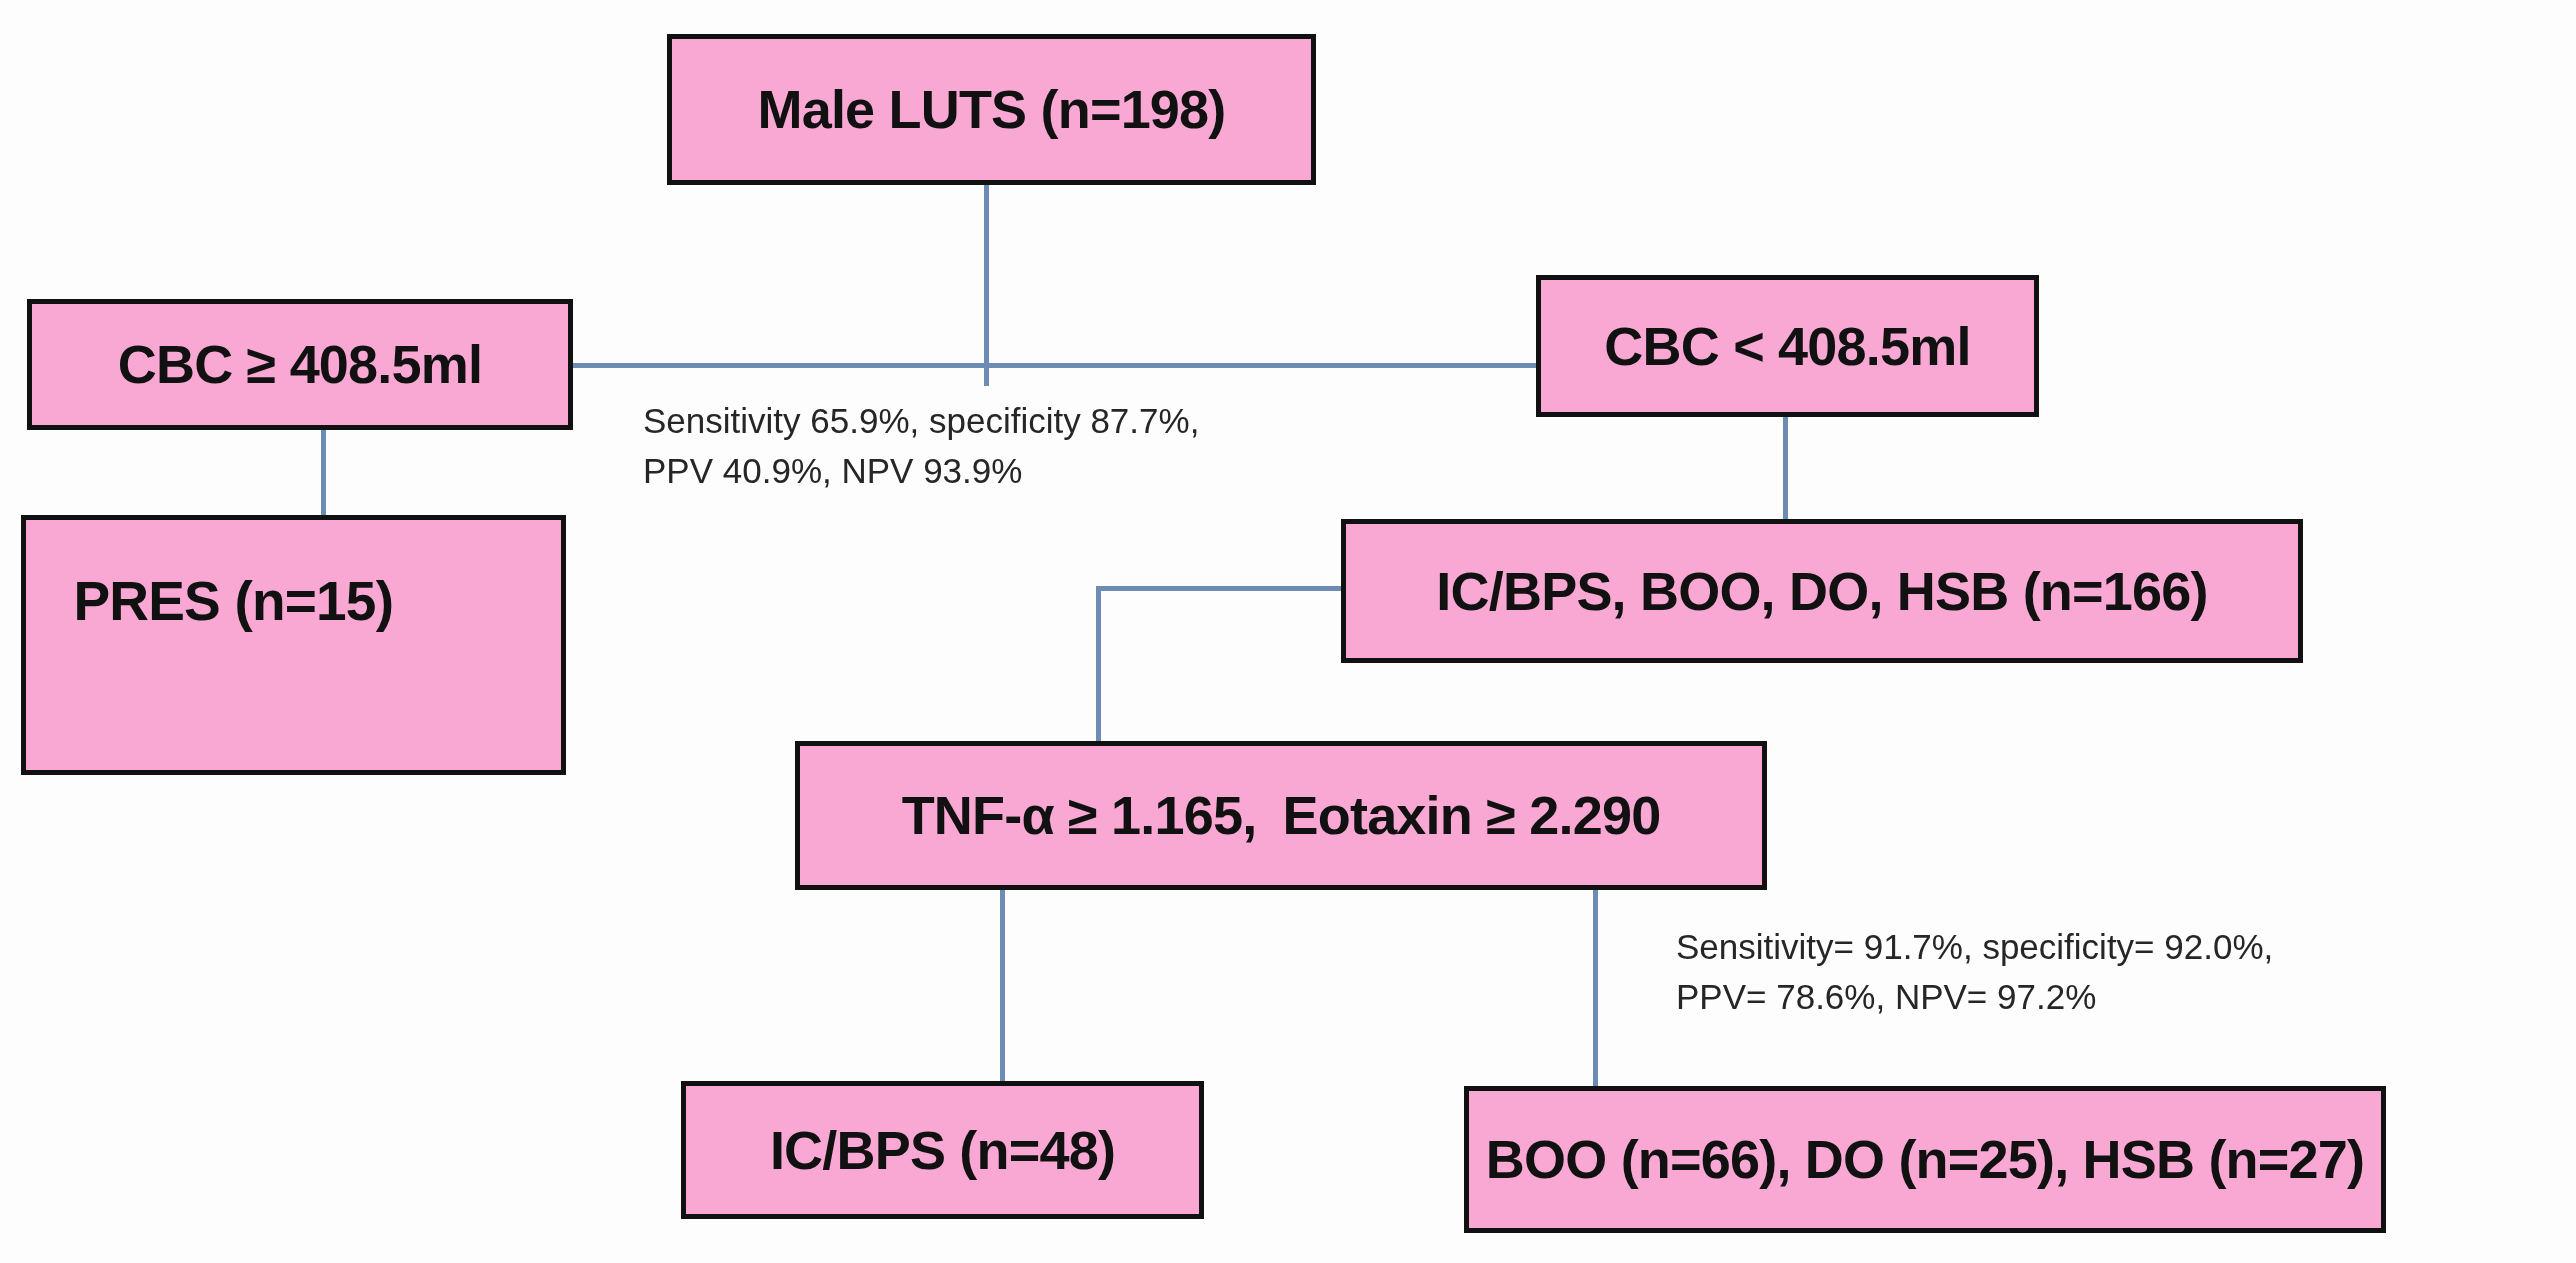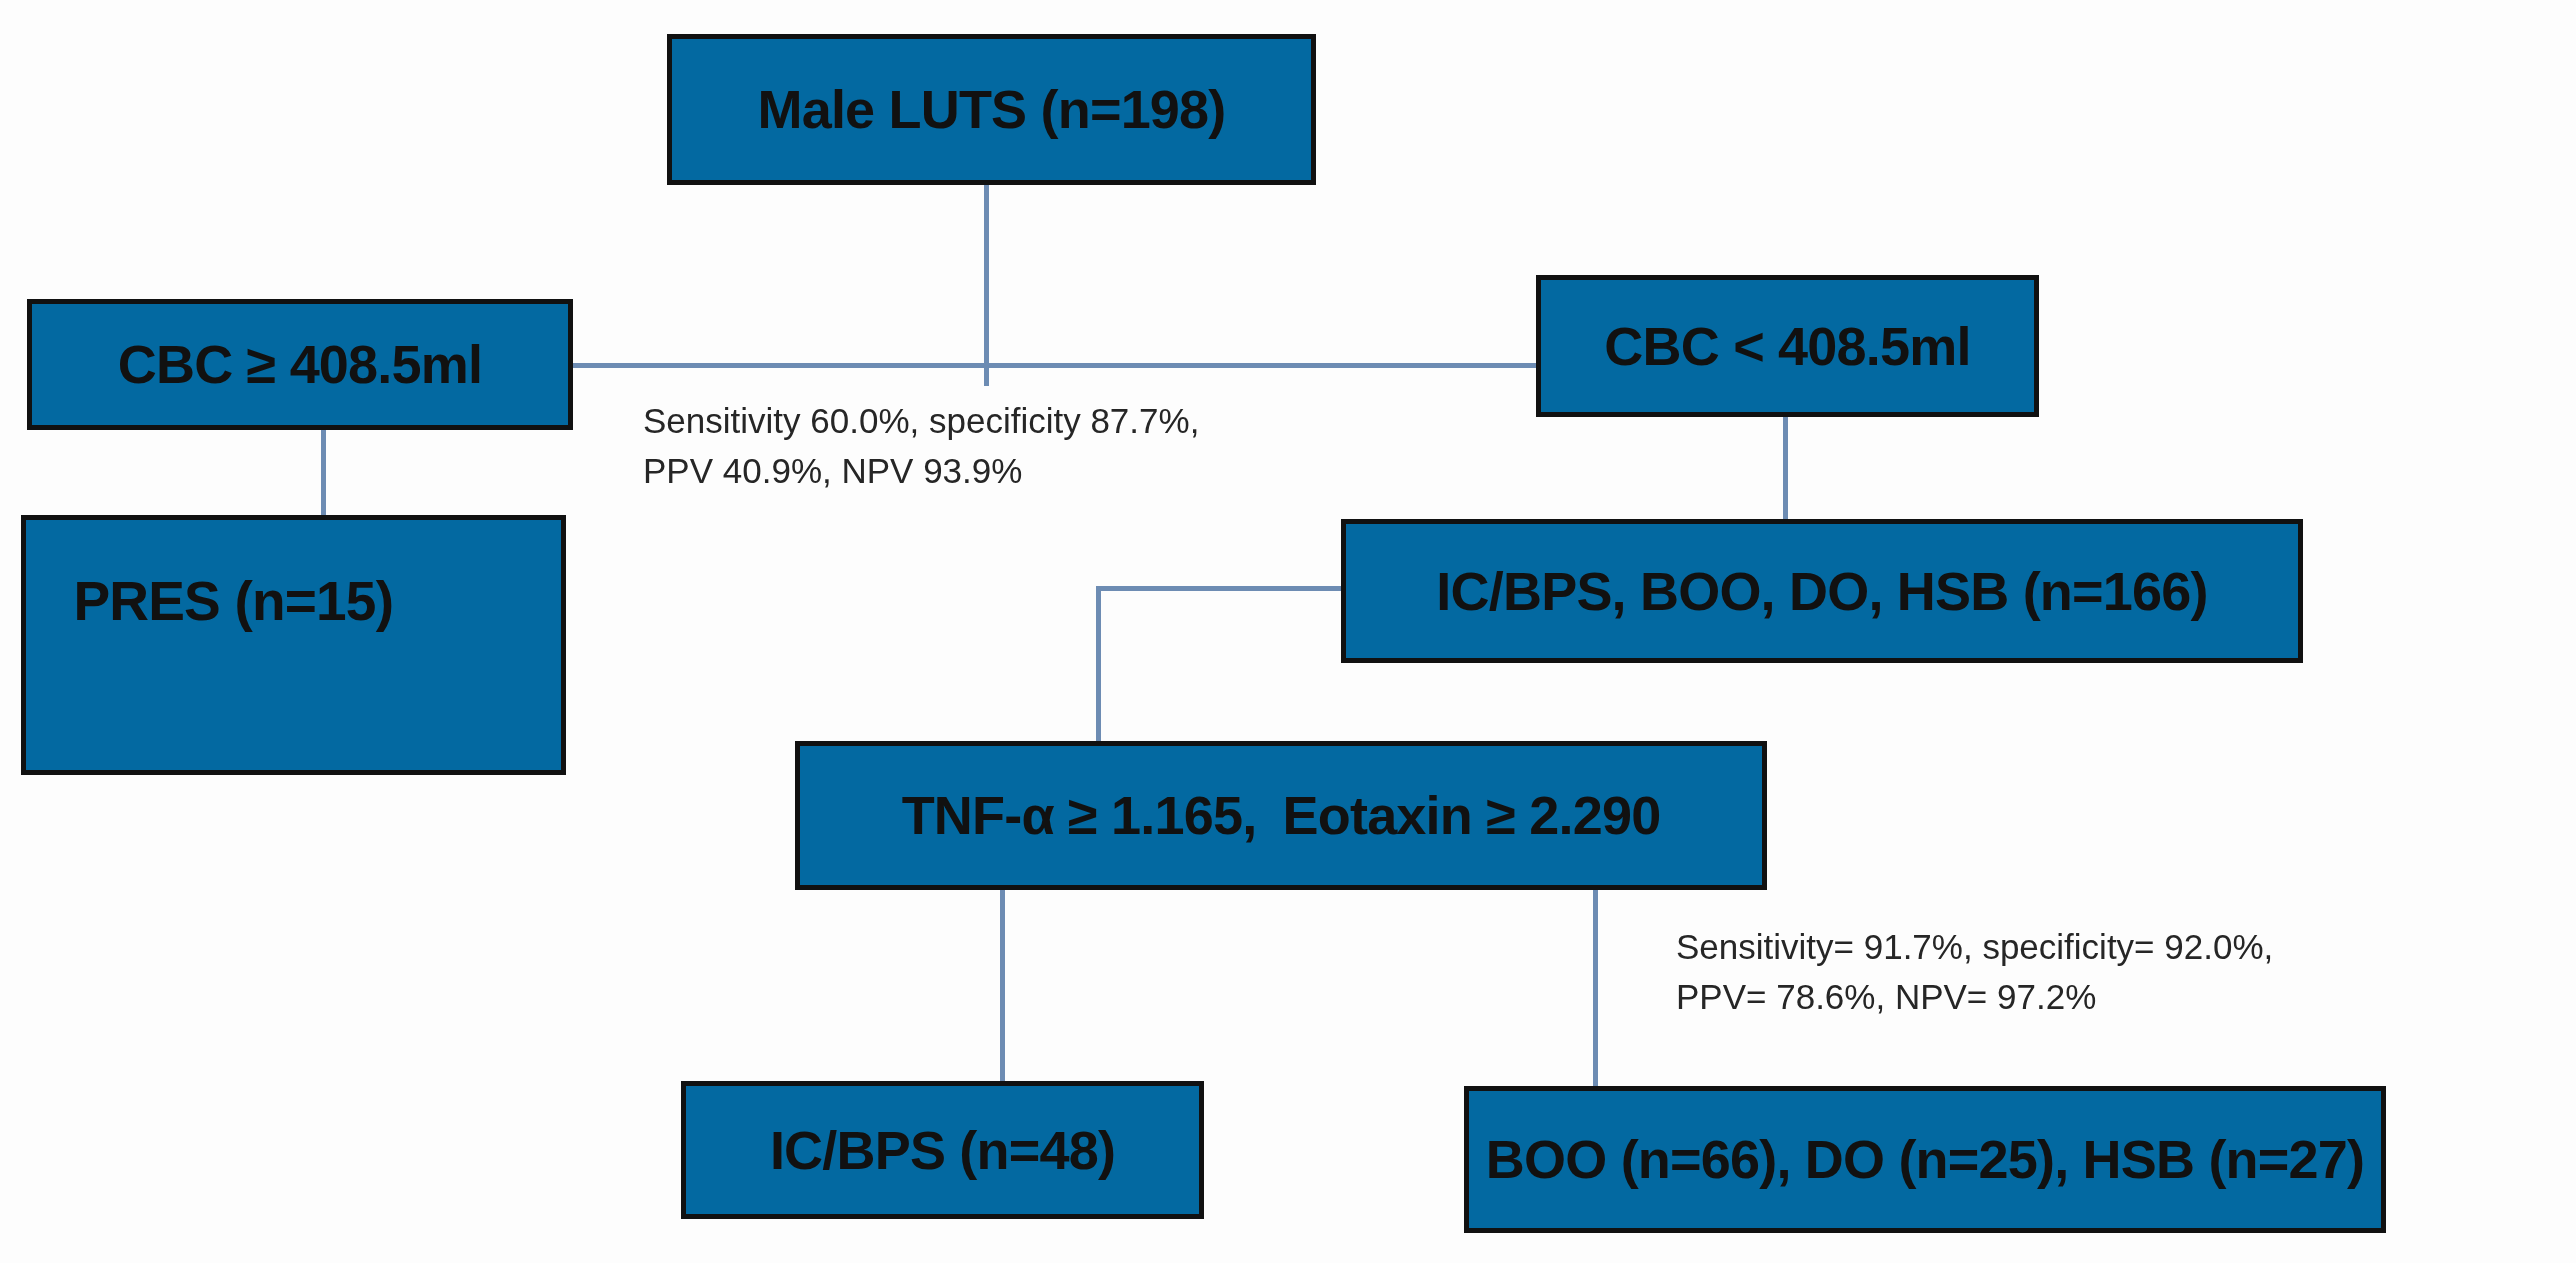--- a/index.html
+++ b/index.html
@@ -12,21 +12,21 @@
     width: 2576px;
     height: 1263px;
     background: #fdfdfd;
     font-family: "Liberation Sans", sans-serif;
     overflow: hidden;
   }
   .box {
     position: absolute;
     box-sizing: border-box;
     border: 5.4px solid #111111;
-    background: #0369a1;
+    background: #f9a8d4;
     color: #111111;
     font-weight: 700;
     font-size: 54px;
     letter-spacing: -0.8px;
     display: flex;
     align-items: center;
     justify-content: center;
     text-align: center;
     line-height: 1.15;
     white-space: nowrap;
@@ -120,21 +120,21 @@
 
   <div class="box" id="box-icbps-48">
     <span>IC/BPS (n=48)</span>
   </div>
 
   <div class="box" id="box-boo-do-hsb">
     <span>BOO (n=66), DO (n=25), HSB (n=27)</span>
   </div>
 
   <div class="stats" id="stats-split-1">
-    <span style="display:block">Sensitivity 60.0%, specificity 87.7%,</span>
+    <span style="display:block">Sensitivity 65.9%, specificity 87.7%,</span>
     <span style="display:block">PPV 40.9%, NPV 93.9%</span>
   </div>
 
   <div class="stats" id="stats-split-2">
     <span style="display:block">Sensitivity= 91.7%, specificity= 92.0%,</span>
     <span style="display:block">PPV= 78.6%, NPV= 97.2%</span>
   </div>
 
 </div>
 

